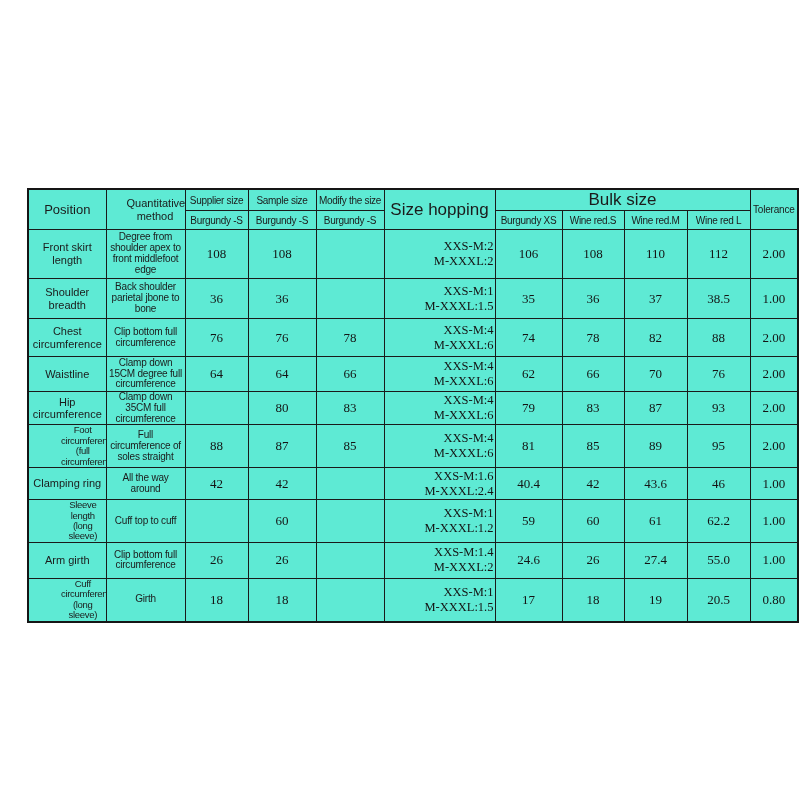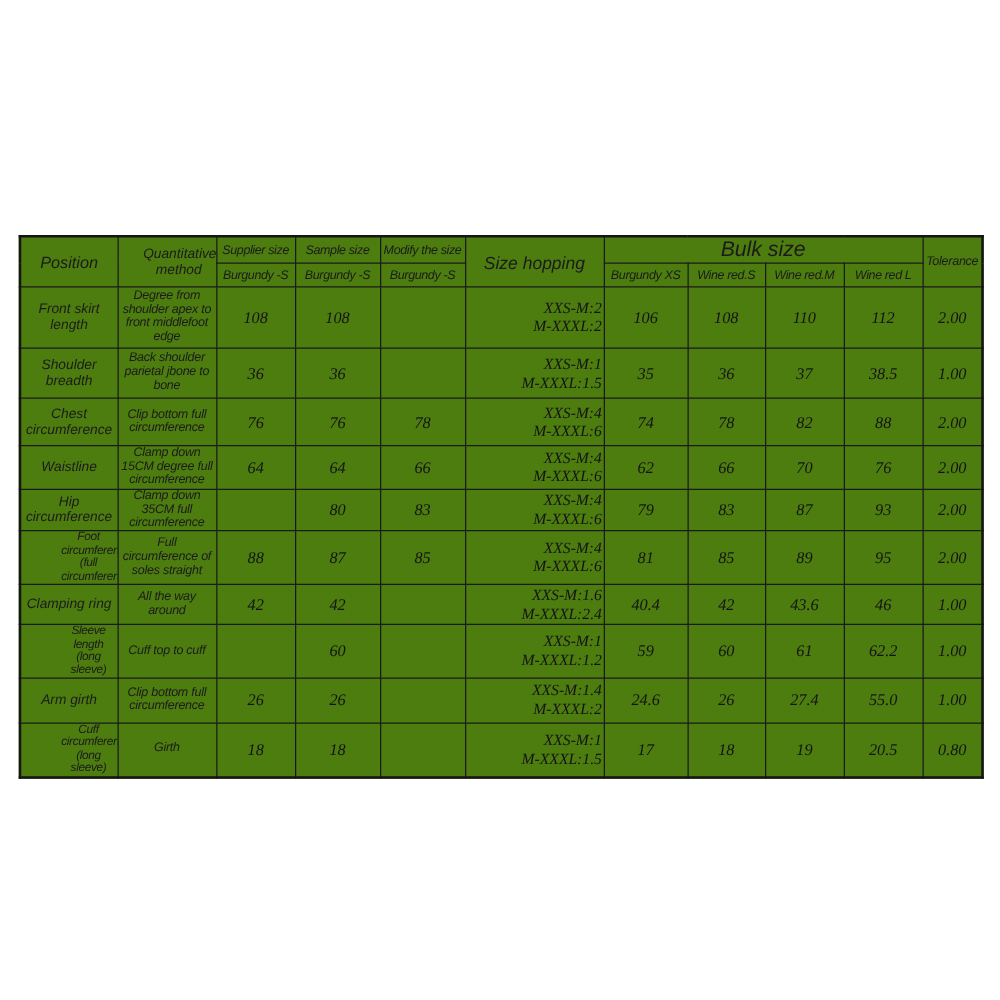--- a/index.html
+++ b/index.html
@@ -1,29 +1,29 @@
 <!DOCTYPE html>
 <html><head>
 <meta charset="utf-8">
 <style>
   html,body{margin:0;padding:0;background:#ffffff;}
   .canvas{position:relative;width:800px;height:800px;background:#ffffff;overflow:hidden;
           font-family:"Liberation Sans",sans-serif;color:#1b1b1b;}
-  table.size-table{position:absolute;left:15px;top:188px;width:770px;
+  table.size-table{position:absolute;left:27px;top:188px;width:770px;
           border-collapse:collapse;table-layout:fixed;
-          border:2px solid #151515;background:#4d7c0f;font-style:italic;}
+          border:2px solid #151515;background:#5eead4;}
   .size-table th,.size-table td{border:1px solid #1a1a1a;padding:0 1px;
           text-align:center;vertical-align:middle;overflow:hidden;
           font-weight:normal;color:#1b1b1b;}
   
   th.h-pos{font-size:13px;}
   th.h-quant{font-size:11px;line-height:1.15;padding-left:20px;}
   th.h-size{font-size:10px;white-space:nowrap;letter-spacing:-0.3px;}
   th.h-sub{font-size:10px;white-space:nowrap;letter-spacing:-0.3px;margin-left:34px;}
-  th.h-hop{font-size:14px;}
+  th.h-hop{font-size:17px;}
   th.h-bulk{font-size:17px;}
   th.h-tol{font-size:10px;white-space:nowrap;letter-spacing:-0.2px;}
   tr.hrow1{height:20px;}
   tr.hrow2{height:19px;}
   
   td.pos{font-size:11px;line-height:1.15;}
   td.pos.small{font-size:9.5px;letter-spacing:-0.3px;line-height:1.1;padding-left:32px;}
   td.method{font-size:10px;line-height:1.08;letter-spacing:-0.2px;}
   td.num{font-family:"Liberation Serif",serif;font-size:13px;color:#141414;}
   td.hop{font-family:"Liberation Serif",serif;font-size:12.5px;text-align:right;

